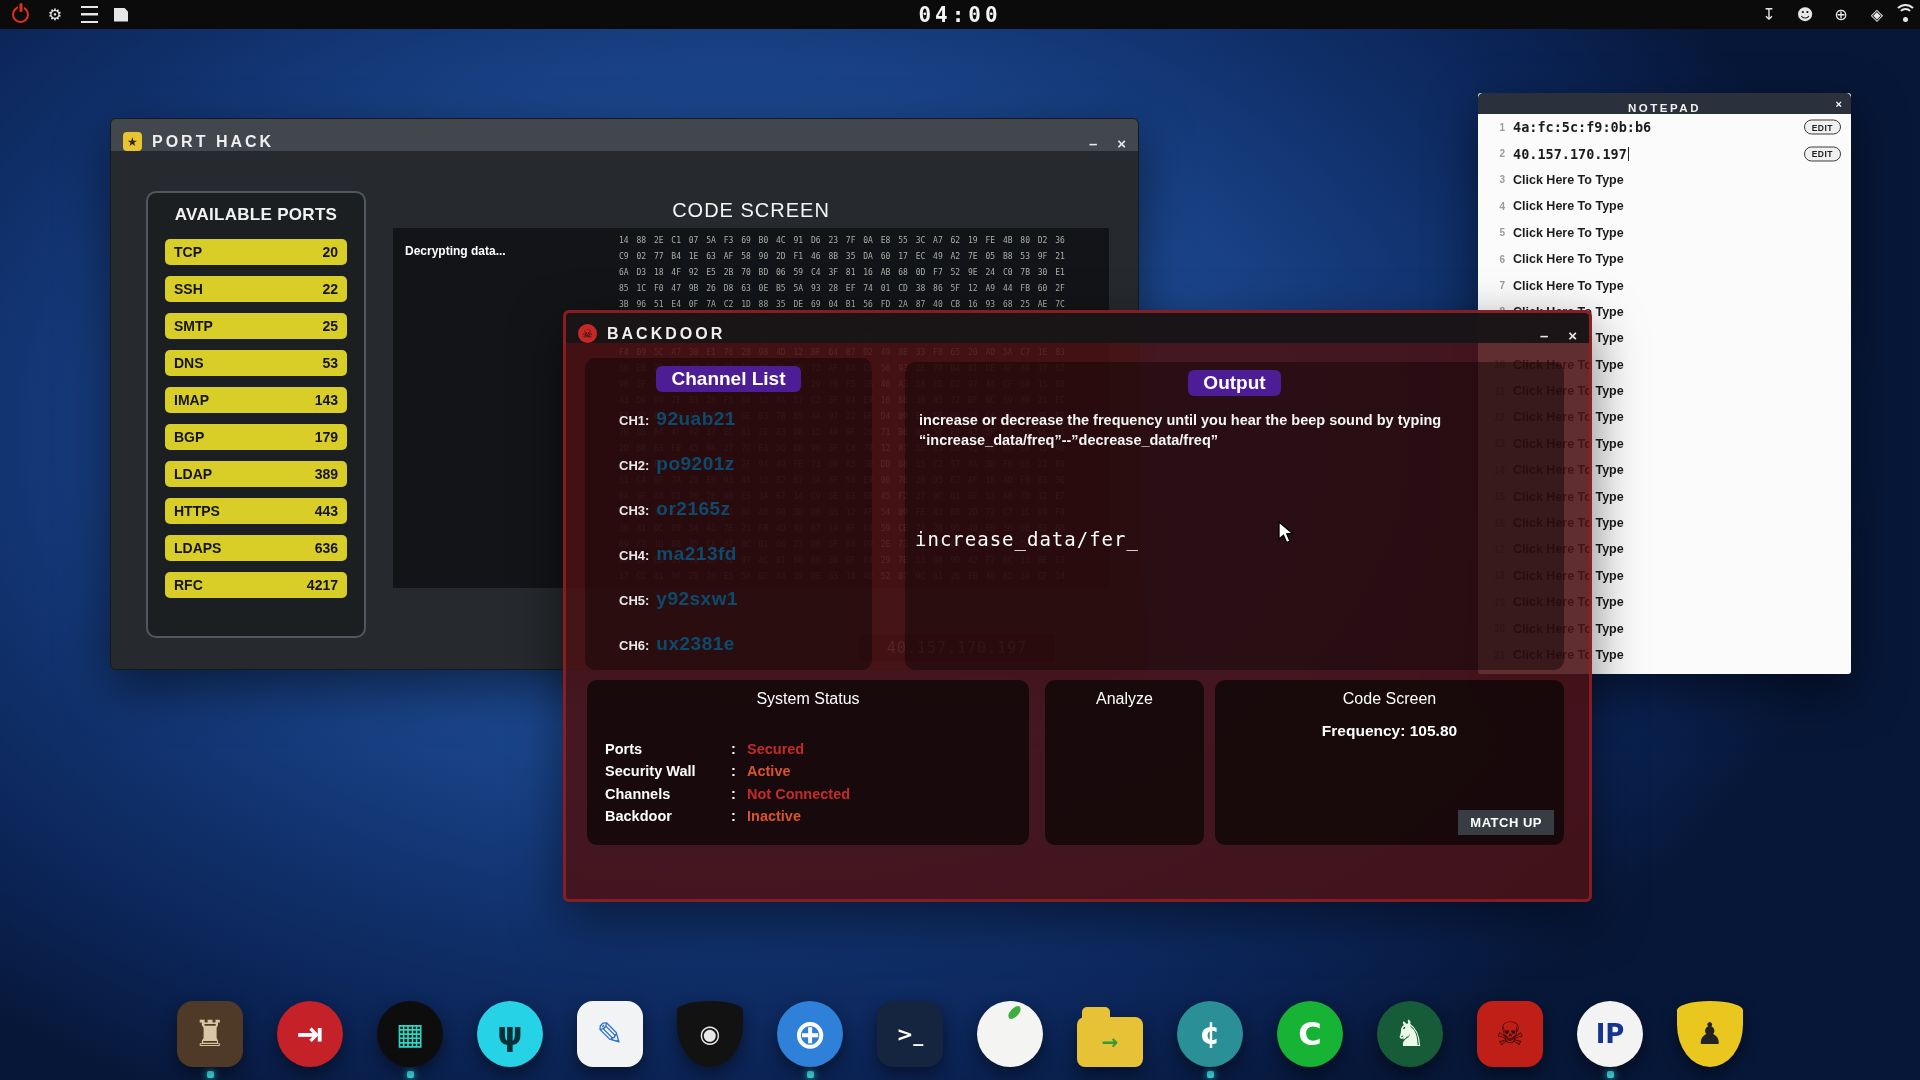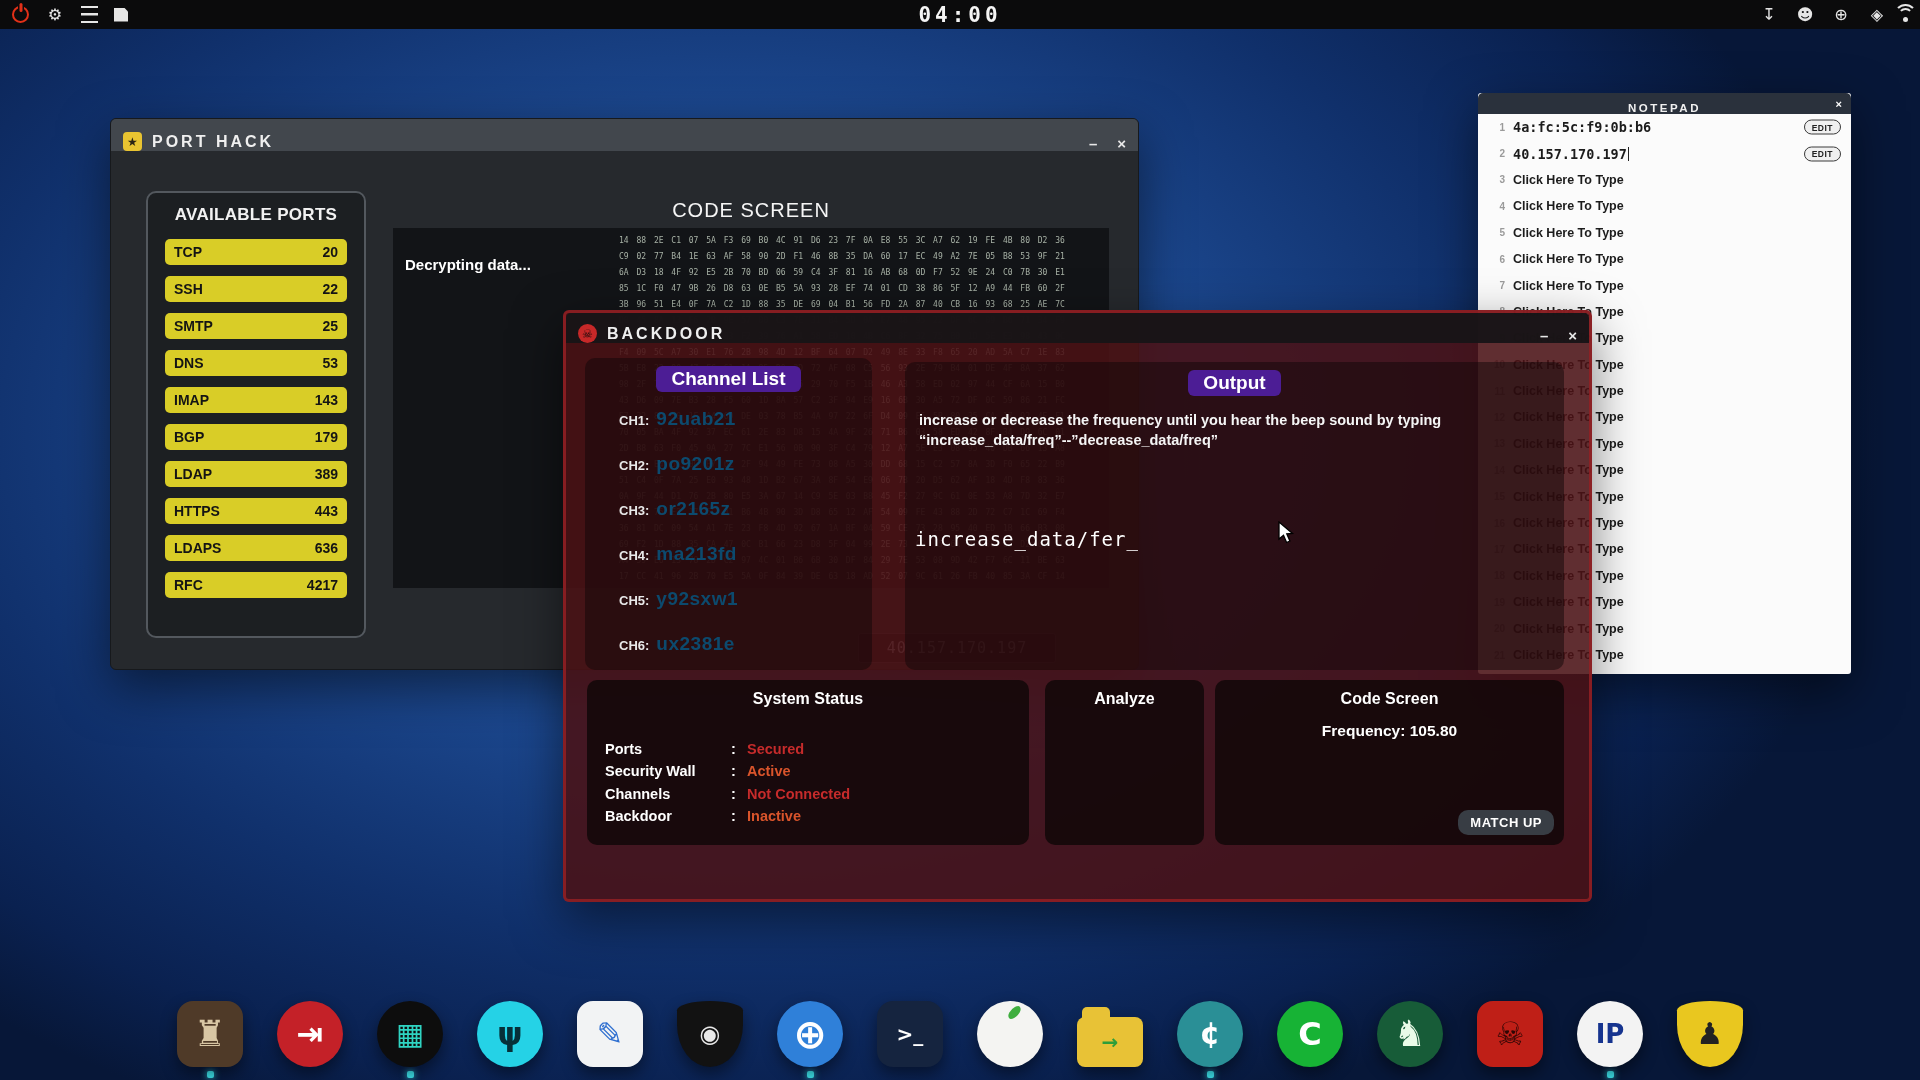--- a/index.html
+++ b/index.html
@@ -34,21 +34,21 @@
 
   
   #porthack{left:110px;top:118px;width:1029px;height:552px;background:#26292d;border:1px solid #17191c;z-index:10;}
   #porthack .titlebar{background:#42474d;}
   .ph-logo{width:19px;height:19px;background:#e9c431;border-radius:4px;display:flex;align-items:center;justify-content:center;font-size:12px;color:#2b2414;font-family:"DejaVu Sans",sans-serif;}
   .ports-panel{position:absolute;left:35px;top:72px;width:220px;height:447px;background:#1c1f22;border:2px solid #53585e;border-radius:10px;padding:12px 17px;box-sizing:border-box;}
   .ports-title{text-align:center;color:#f2f2f2;font-size:17px;font-weight:bold;margin-bottom:14px;letter-spacing:.3px;}
   .port-pill{display:flex;justify-content:space-between;align-items:center;background:#d9cd27;border-radius:5px;height:26px;padding:0 9px;margin-bottom:11px;font-weight:bold;font-size:14px;color:#141414;cursor:default;}
   .code-title{position:absolute;left:282px;top:80px;width:716px;text-align:center;color:#f5f5f5;font-size:20px;letter-spacing:1px;}
   .code-area{position:absolute;left:282px;top:109px;width:716px;height:360px;background:#121417;}
-  .decrypt{position:absolute;left:12px;top:16px;color:#fff;font-weight:bold;font-size:15px;margin-top:12px;}
+  .decrypt{position:absolute;left:12px;top:16px;color:#fff;font-weight:bold;font-size:12px;}
   .matrix{position:absolute;left:226px;top:5px;width:484px;height:350px;overflow:hidden;font-family:"DejaVu Sans Mono",monospace;font-size:8px;line-height:16px;color:#a8b2a6;word-spacing:3px;white-space:nowrap;}
   .ip-input{position:absolute;left:747px;top:514px;width:196px;height:28px;background:#0e1012;border:1px solid #3a3f45;border-radius:3px;color:#9ba1a8;font-family:"DejaVu Sans Mono",monospace;font-size:15px;display:flex;align-items:center;justify-content:center;letter-spacing:1px;}
 
   
   #backdoor{left:563px;top:310px;width:1029px;height:592px;background:rgba(74,17,20,.88);border:3px solid rgba(148,32,36,.85);z-index:30;}
   #backdoor .titlebar{background:rgba(24,21,23,.96);height:30px;}
   .bd-logo{width:19px;height:19px;background:#c62828;border-radius:50%;display:flex;align-items:center;justify-content:center;font-size:12px;color:#1d0c0c;font-family:"DejaVu Sans",sans-serif;}
   .bd-panel{position:absolute;background:rgba(15,5,7,.5);border-radius:10px;box-sizing:border-box;}
   #ch-panel{left:19px;top:45px;width:287px;height:312px;}
   #out-panel{left:339px;top:49px;width:659px;height:308px;}
@@ -56,27 +56,27 @@
   .ch-list{margin:16px 0 0 14px;}
   .ch-row{display:flex;align-items:baseline;gap:7px;height:26px;margin-bottom:19px;cursor:default;margin-left:20px;}
   .ch-label{color:#e8e8e8;font-size:13px;font-weight:bold;}
   .ch-code{color:#0c4a6e;font-size:19px;font-weight:bold;letter-spacing:.5px;}
   .out-text{margin:14px 14px 0;color:#f5f5f5;font-weight:bold;font-size:14.5px;line-height:1.38;}
   .out-cmd{position:absolute;left:10px;top:166px;font-family:"DejaVu Sans Mono",monospace;font-size:19px;color:#fff;letter-spacing:1px;}
   .bd-bottom{background:rgba(16,7,8,.85);}
   #status-panel{left:21px;top:367px;width:442px;height:165px;}
   #analyze-panel{left:479px;top:367px;width:159px;height:165px;}
   #codescreen-panel{left:649px;top:367px;width:349px;height:165px;}
-  .panel-title{text-align:center;color:#fff;font-weight:bold;font-size:16px;margin-top:10px;}
+  .panel-title{text-align:center;color:#fff;font-weight:normal;font-size:16px;margin-top:10px;}
   .status-rows{margin:30px 0 0 18px;}
   .status-row{display:flex;font-size:14.5px;font-weight:bold;line-height:1.55;}
   .status-label{width:126px;color:#fff;}
   .status-colon{width:16px;color:#fff;}
   .freq{text-align:center;color:#fff;font-weight:bold;font-size:15.5px;margin-top:14px;}
-  .matchup{position:absolute;right:10px;bottom:10px;background:#383d44;color:#fff;font-weight:bold;font-size:13px;padding:5px 12px;border-radius:10px;letter-spacing:.5px;cursor:default;}
+  .matchup{position:absolute;right:10px;bottom:10px;background:#383d44;color:#fff;font-weight:bold;font-size:13px;padding:5px 12px;border-radius:0;letter-spacing:.5px;cursor:default;}
 
   
   #notepad{left:1478px;top:93px;width:373px;height:581px;background:#fbfbfb;border-radius:3px;z-index:20;overflow:hidden;}
   #notepad .titlebar{background:#2a313c;height:21px;padding:0 9px;justify-content:center;position:relative;}
   .np-title{color:#f0f0f0;font-weight:bold;font-size:11.5px;letter-spacing:2.5px;}
   .np-close{position:absolute;right:9px;top:50%;transform:translateY(-50%);color:#fff;font-size:11px;font-weight:bold;}
   .np-lines{position:absolute;top:21px;left:0;right:0;bottom:0;}
   .np-line{display:flex;align-items:center;height:26.4px;position:relative;padding-left:12px;box-sizing:border-box;}
   .np-num{width:15px;text-align:right;color:#9a9a9a;font-size:10px;margin-right:8px;font-weight:bold;flex:none;}
   .np-text{font-size:12.5px;font-weight:bold;color:#1c1c1c;white-space:nowrap;}

